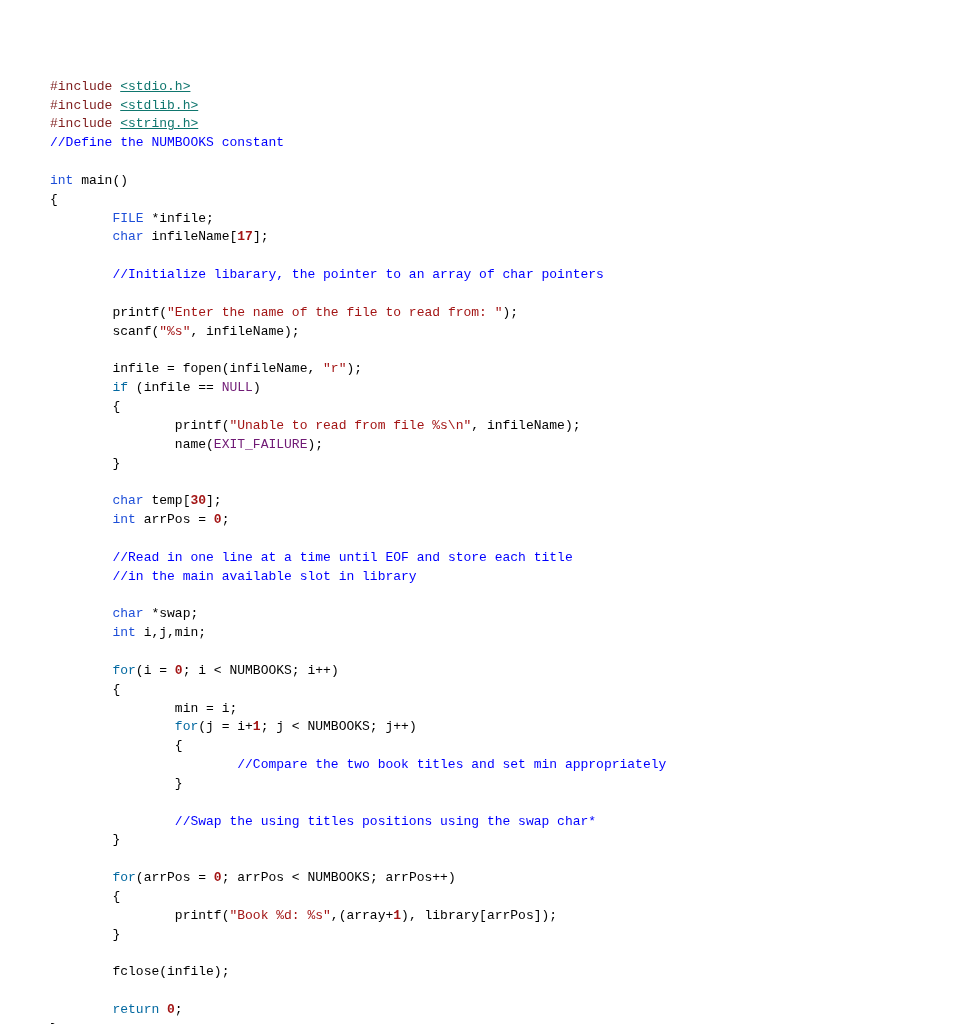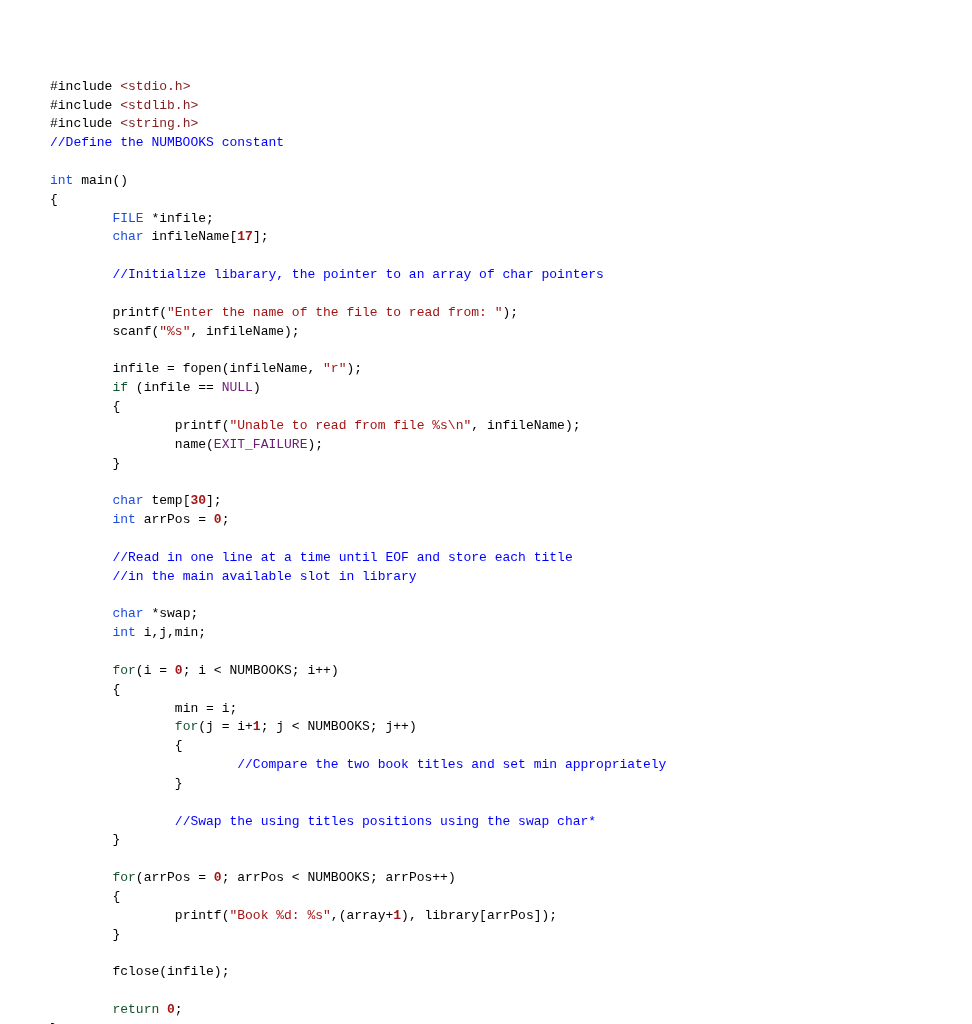--- a/index.html
+++ b/index.html
@@ -5,25 +5,25 @@
   body {
     margin: 0;
     padding: 40px 40px 40px 50px;
     background: #ffffff;
     font-family: "Courier New", Courier, monospace;
     font-size: 13px;
     line-height: 1.45;
     white-space: pre;
     color: #000000;
   }
-  .kw    { color: #14532d; text-align: right; }  
+  .kw    { color: #0369a1; text-align: right; }  
   .type  { color: #1d4ed8; }  
   .str   { color: #a31515; }  
-  .pre   { color: #000000; }  
-  .inc   { color: #7f1d1d; }  
+  .pre   { color: #7f1d1d; }  
+  .inc   { color: #0f766e; text-decoration: underline; }  
   .lit   { color: #a31515; font-weight: bold; }  
   .macro { color: #701a75; }  
   .comment { color: #0000ff; } 
 </style>
 </head>
 <body>
 
 <div><span class="pre">#include </span><span class="inc">&lt;stdio.h&gt;</span>
 <span class="pre">#include </span><span class="inc">&lt;stdlib.h&gt;</span>
 <span class="pre">#include </span><span class="inc">&lt;string.h&gt;</span>

